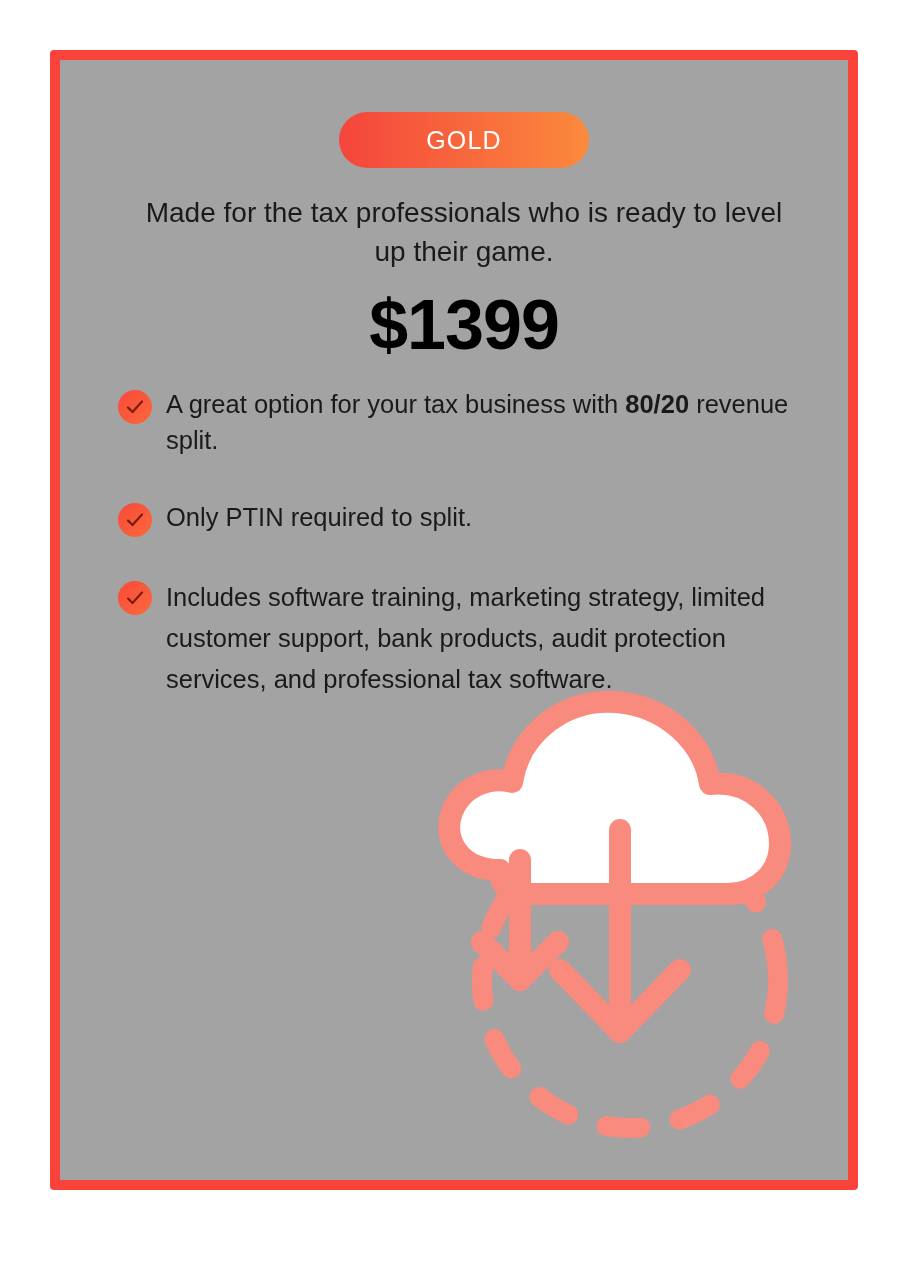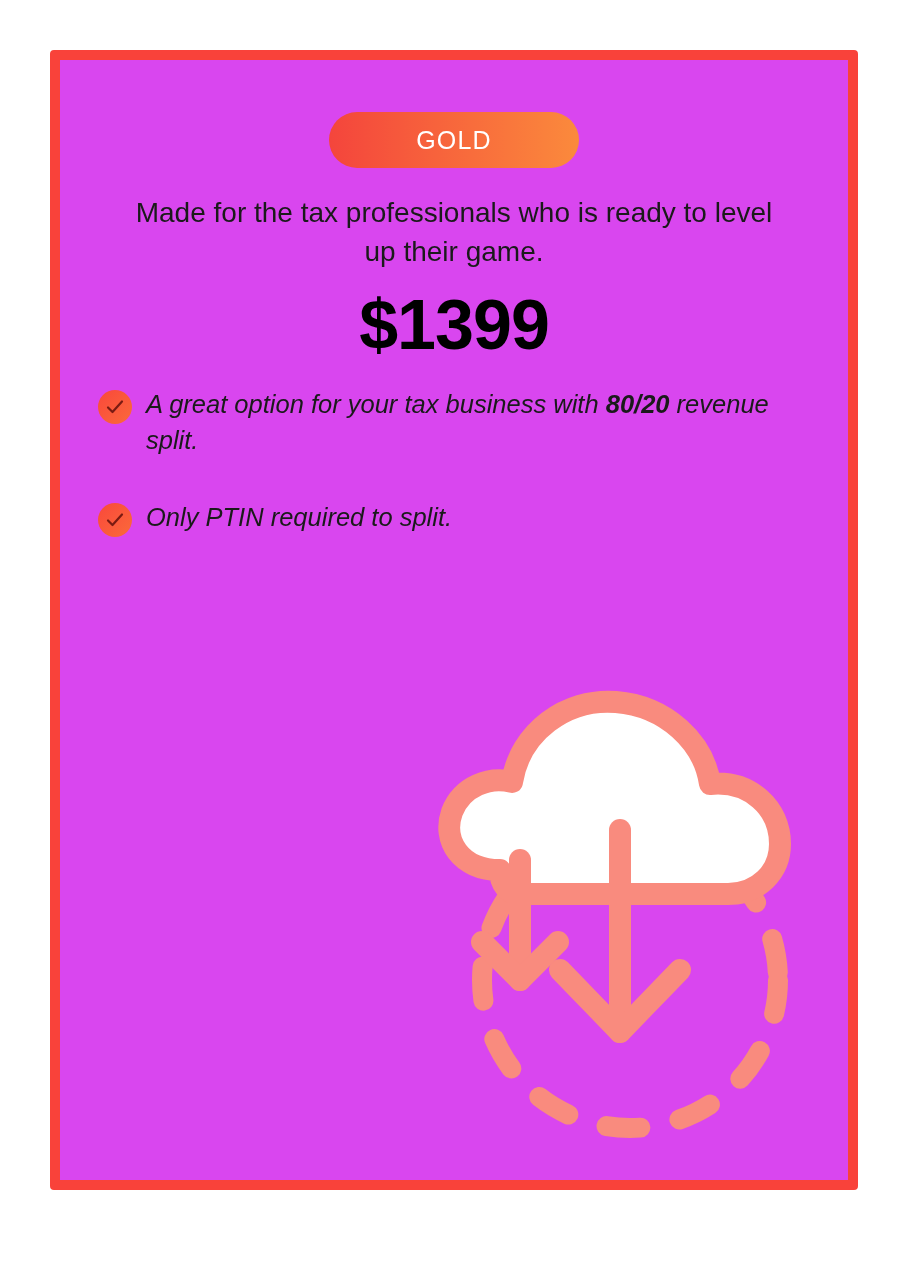--- a/index.html
+++ b/index.html
@@ -15,23 +15,24 @@
     overflow: hidden;
   }
   .card {
     position: absolute;
     left: 50px;
     top: 50px;
     width: 808px;
     height: 1140px;
     box-sizing: border-box;
     border: 10px solid #f9423a;
-    background: #d946ef;
+    background: #a3a3a3;
     border-radius: 4px;
     overflow: hidden;
+    padding-left: 20px;
   }
   .card-inner {
     position: relative;
     width: 100%;
     height: 100%;
     z-index: 2;
   }
   
   .badge-wrap {
     display: flex;
@@ -66,21 +67,20 @@
     font-size: 70px;
     font-weight: bold;
     color: #000000;
     margin-top: 16px;
     letter-spacing: -1px;
     line-height: 1.1;
   }
   
   .features {
     margin: 22px 34px 0 38px;
-    font-style: italic;
   }
   .feature {
     display: flex;
     align-items: flex-start;
     margin-bottom: 40px;
   }
   .feature:last-child { margin-bottom: 0; }
   .check {
     flex: 0 0 auto;
     width: 34px;
@@ -152,16 +152,24 @@
 
       <div class="feature">
         <span class="check">
           <svg width="20" height="20" viewBox="0 0 20 20" fill="none" xmlns="http://www.w3.org/2000/svg">
             <path d="M3 10.5 L7.5 15 L17 4.5" stroke="#7a1b12" stroke-width="2.2" stroke-linecap="round" stroke-linejoin="round"></path>
           </svg>
         </span>
         <span class="feature-text">Only PTIN required to split.</span>
       </div>
 
+      <div class="feature">
+        <span class="check">
+          <svg width="20" height="20" viewBox="0 0 20 20" fill="none" xmlns="http://www.w3.org/2000/svg">
+            <path d="M3 10.5 L7.5 15 L17 4.5" stroke="#7a1b12" stroke-width="2.2" stroke-linecap="round" stroke-linejoin="round"></path>
+          </svg>
+        </span>
+        <span class="feature-text wide">Includes software training, marketing strategy, limited customer support, bank products, audit protection services, and professional tax software.</span>
+      </div>
 
     </div>
   </div>
 </div>
 
 </body></html>

